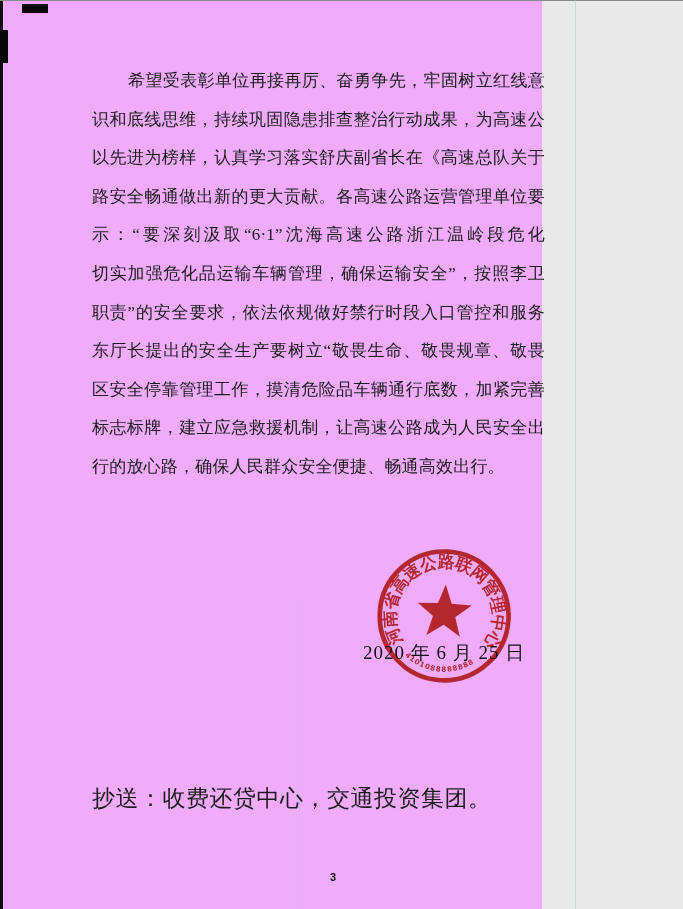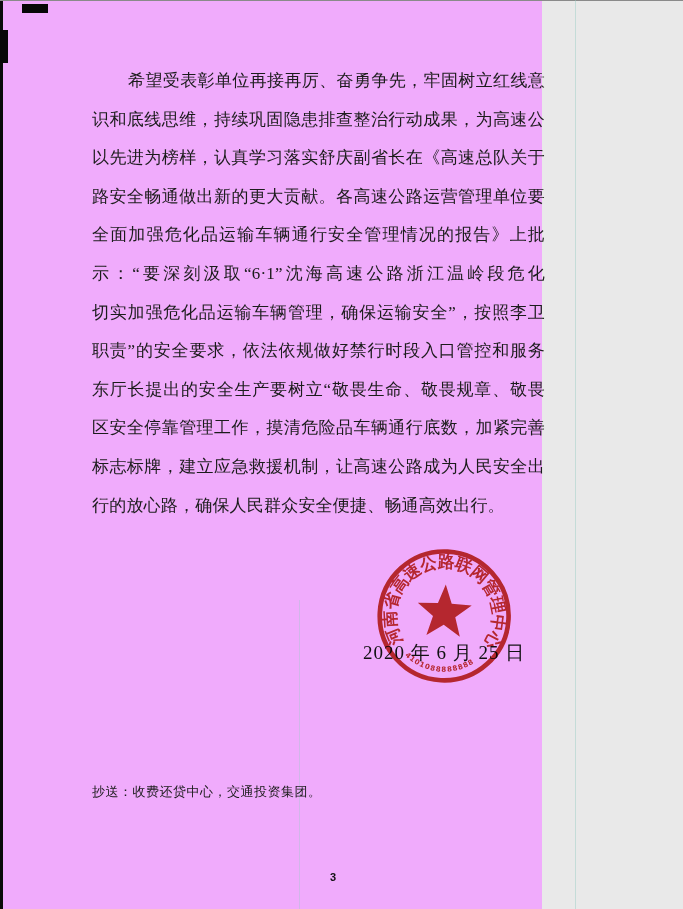--- a/index.html
+++ b/index.html
@@ -41,21 +41,21 @@
     z-index:6;
   }
   
   .date-line{
     position:absolute;left:363px;top:640px;width:220px;
     font-size:19px;color:#111;letter-spacing:1px;
     z-index:5;white-space:nowrap;
   }
   .cc-line{
     position:absolute;left:92px;top:783px;
-    font-size:13px;color:#1c1c1c;letter-spacing:0.5px;
+    font-size:23px;color:#1c1c1c;letter-spacing:0.5px;
   }
   .page-number{
     position:absolute;left:330px;top:871px;
     font-size:11px;font-weight:bold;color:#111;
     font-family:"Liberation Sans","DejaVu Sans",sans-serif;
   }
 </style>
 </head>
 <body>
 
@@ -66,21 +66,20 @@
   <div class="mark-top"></div>
   <div class="mark-side"></div>
   <div class="scanline-a"></div>
   <div class="scanline-b"></div>
 
   <div class="body-text">
     <div class="line first">希望受表彰单位再接再厉、奋勇争先，牢固树立红线意</div>
     <div class="line">识和底线思维，持续巩固隐患排查整治行动成果，为高速公</div>
     <div class="line">以先进为榜样，认真学习落实舒庆副省长在《高速总队关于</div>
     <div class="line">路安全畅通做出新的更大贡献。各高速公路运营管理单位要</div>
-    <div class="line">全面加强危化品运输车辆通行安全管理情况的报告》上批</div>
     <div class="line">示：“要深刻汲取“6·1”沈海高速公路浙江温岭段危化</div>
     <div class="line">切实加强危化品运输车辆管理，确保运输安全”，按照李卫</div>
     <div class="line">职责”的安全要求，依法依规做好禁行时段入口管控和服务</div>
     <div class="line">东厅长提出的安全生产要树立“敬畏生命、敬畏规章、敬畏</div>
     <div class="line">区安全停靠管理工作，摸清危险品车辆通行底数，加紧完善</div>
     <div class="line">标志标牌，建立应急救援机制，让高速公路成为人民安全出</div>
     <div class="line last">行的放心路，确保人民群众安全便捷、畅通高效出行。</div>
   </div>
 
   <div class="date-line">2020 年 6 月 25 日</div>

